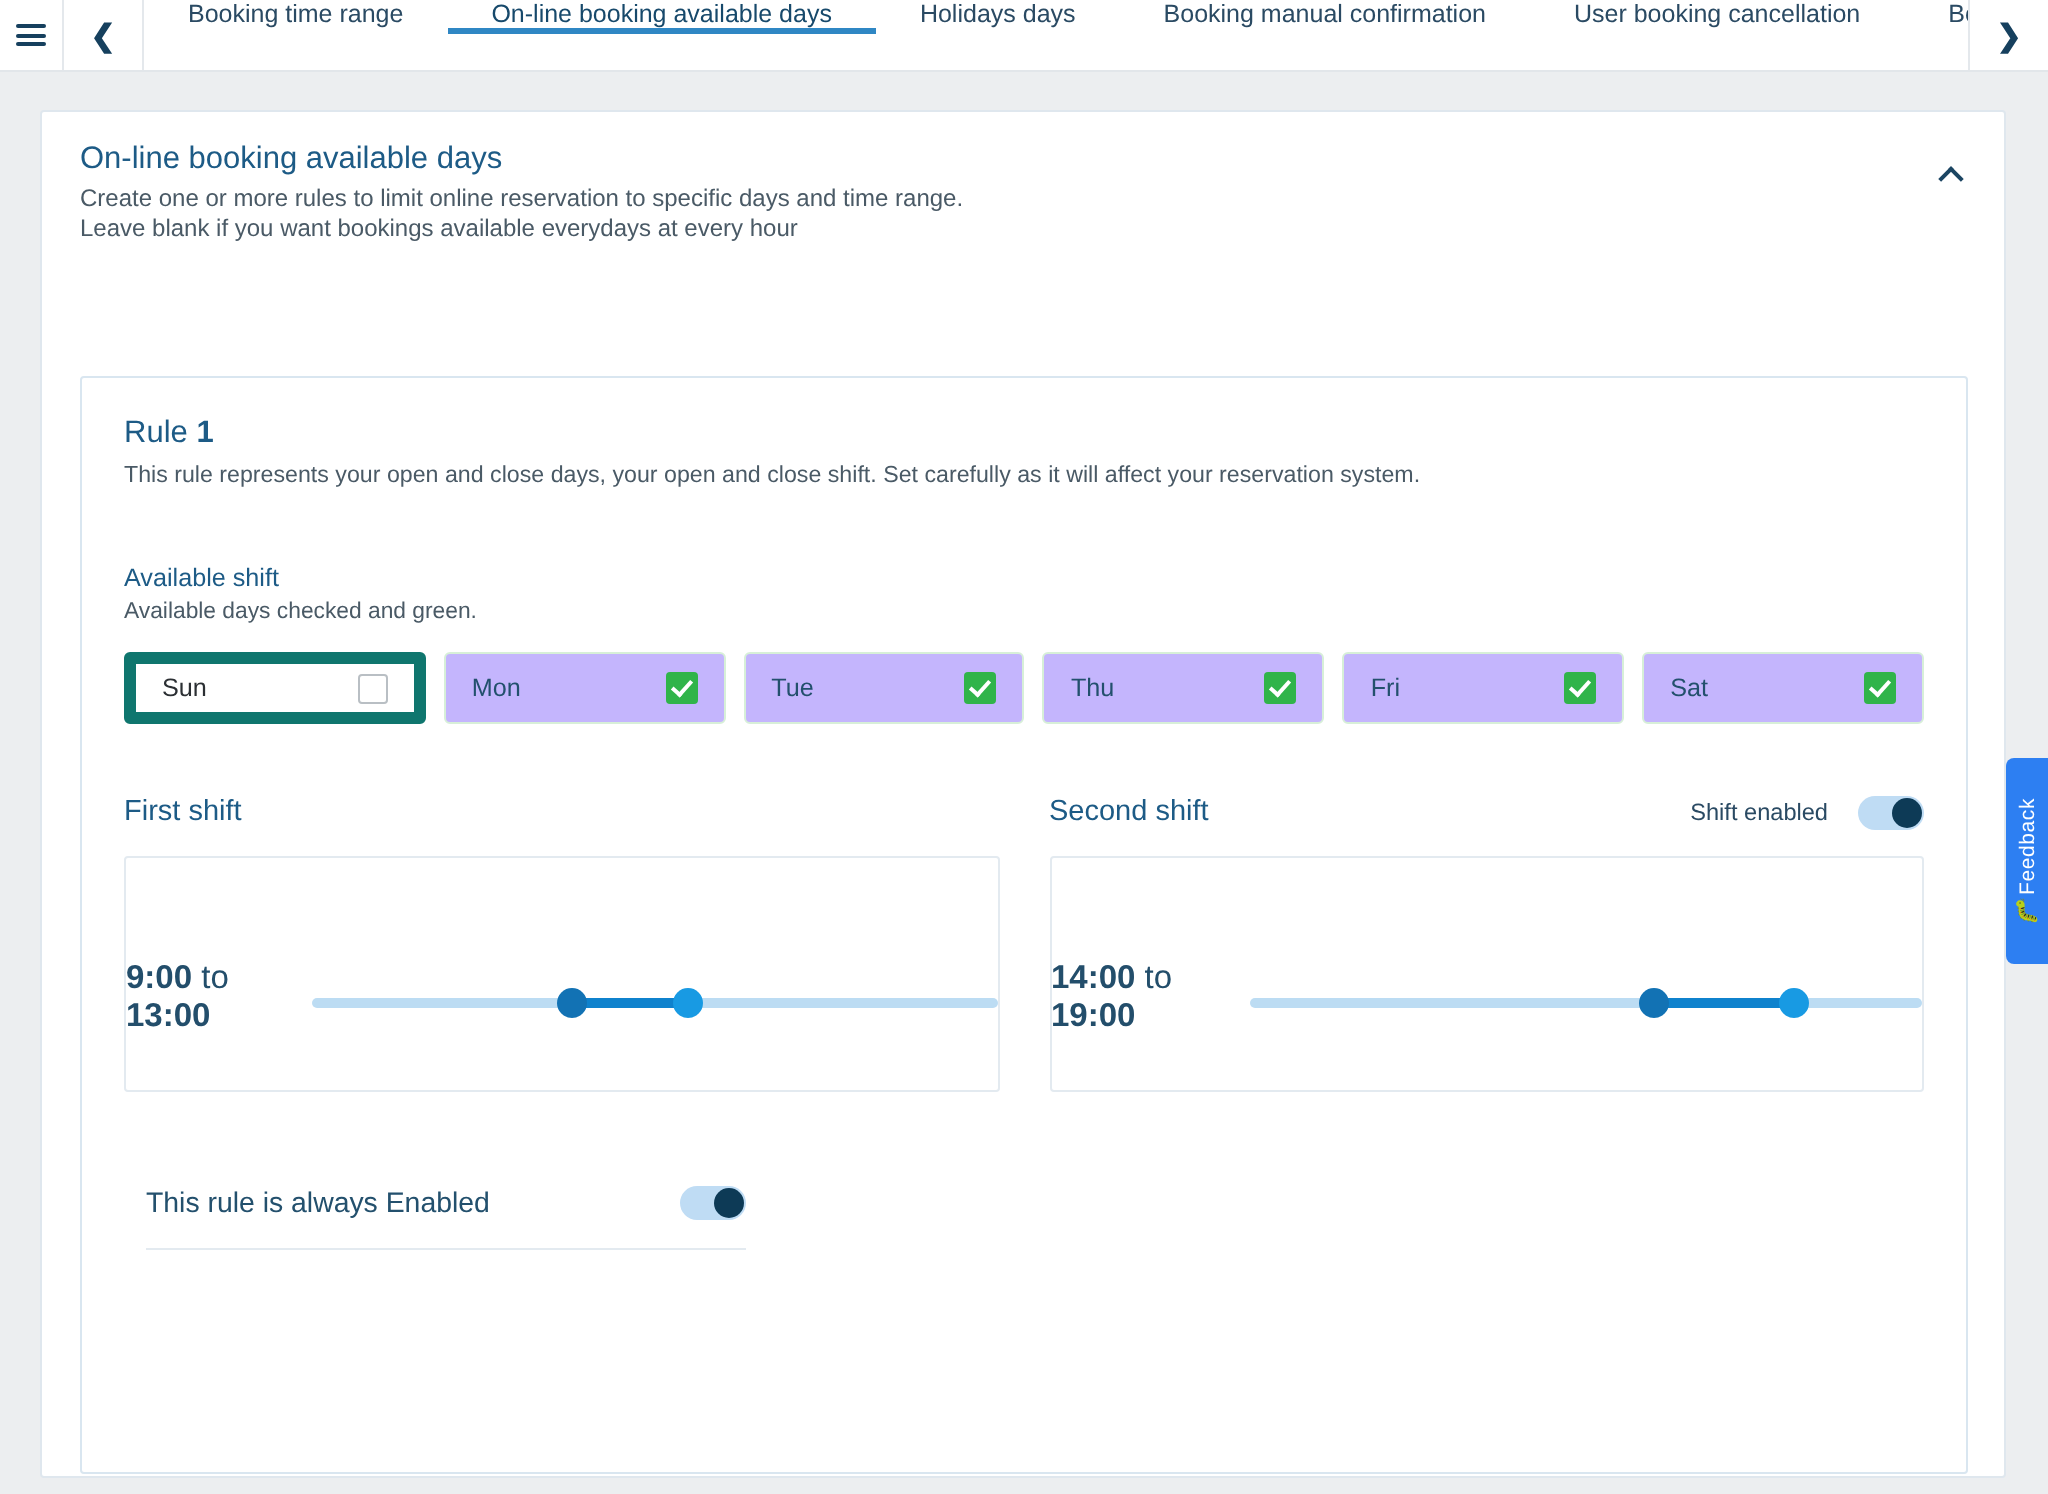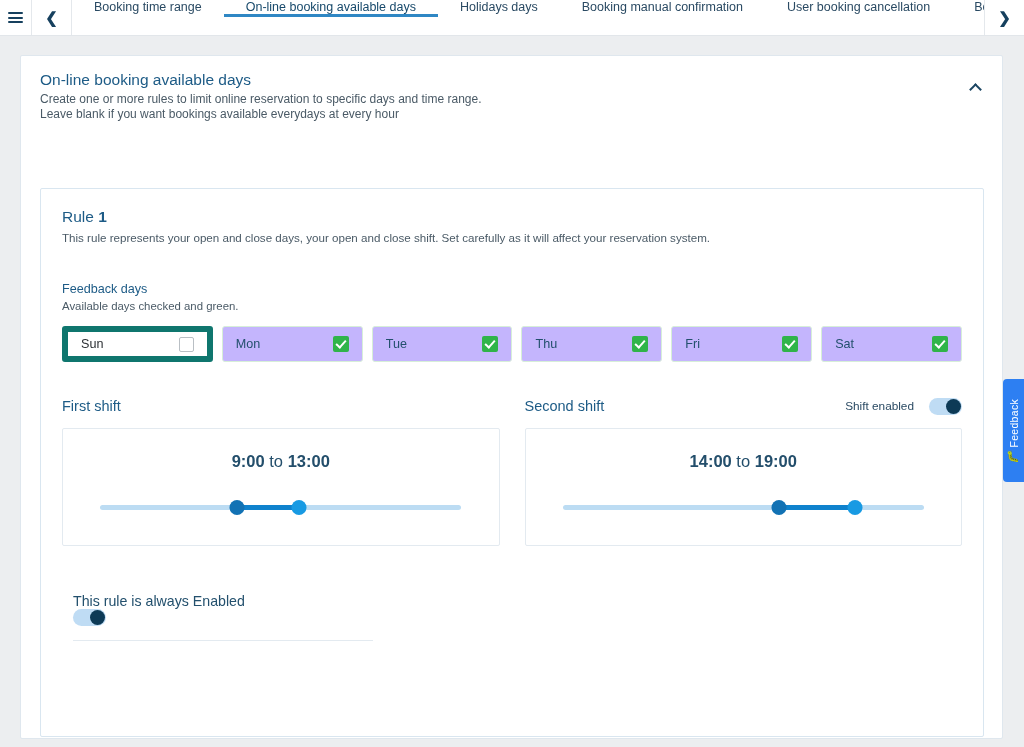--- a/index.html
+++ b/index.html
@@ -217,21 +217,21 @@
     width: 15px; height: 15px;
     border-radius: 50%;
     background: #0d3a56;
   }
   .shift-box {
     margin-top: 11px;
     border: 1px solid #e3eaf0;
     border-radius: 2px;
     height: 118px;
     display: flex;
-    flex-direction: column;
+    flex-direction: row;
     align-items: center;
     justify-content: flex-start;
   }
   .time-line {
     margin-top: 23px;
     font-size: 16.5px;
     color: #234e6b;
   }
   .time-line .t { font-weight: bold; }
   .time-line .sep { font-weight: normal; }
@@ -265,21 +265,21 @@
   .slider .handle.low { background: #1272b4; }
   .slider .handle.high { background: #189ae3; }
 
   
   .always-row {
     margin-top: 47px;
     width: 300px;
     margin-left: 11px;
     padding: 0 0 14px 0;
     border-bottom: 1px solid #e3eaf0;
-    display: flex; align-items: flex-start; justify-content: space-between; flex-direction: column;
+    display: flex; align-items: flex-end; justify-content: space-between;
   }
   .always-label {
     font-size: 14.2px;
     color: #23506d;
   }
 
   
   .remove-btn {
     margin-top: 43px;
     height: 38px;
@@ -393,21 +393,21 @@
       </div>
     </div>
 
     <div class="rule-card">
 
       <div class="rule-title">
         <span>Rule </span><b>1</b>
       </div>
       <div class="rule-desc">This rule represents your open and close days, your open and close shift. Set carefully as it will affect your reservation system.</div>
 
-      <div class="section-label">Feedback days</div>
+      <div class="section-label">Available shift</div>
       <div class="section-sub">Available days checked and green.</div>
 
       <div class="days-row">
         <div class="day-box off">
           <span>Sun</span>
           <span class="cb-empty"></span>
         </div>
         <div class="day-box on">
           <span>Mon</span>
           <span class="cb-checked"></span>

